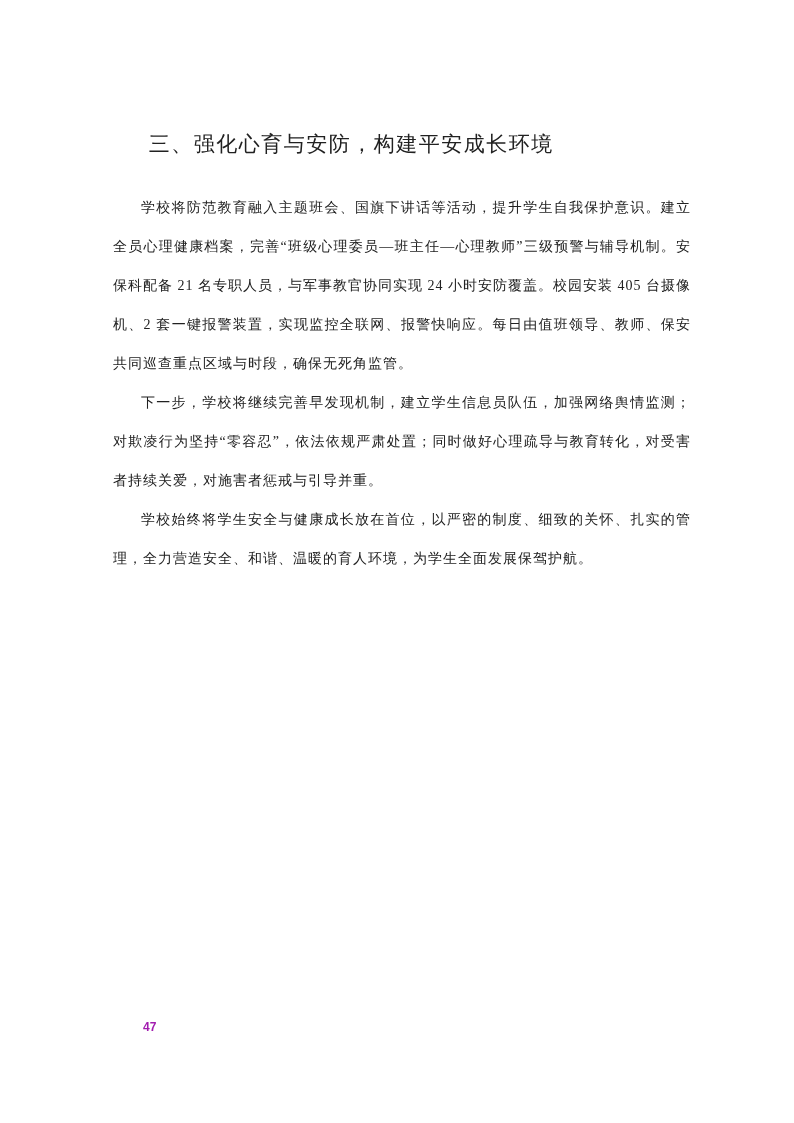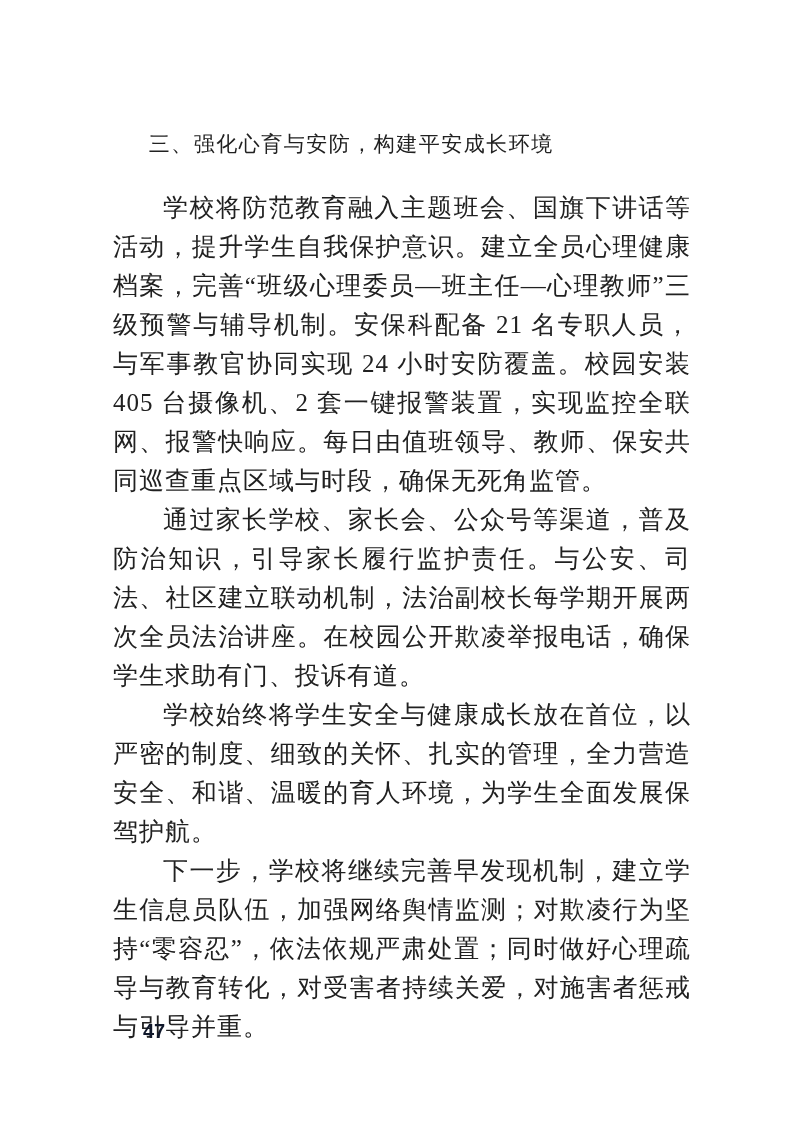--- a/index.html
+++ b/index.html
@@ -29,51 +29,50 @@
     font-weight: normal;
     margin: 23px 0 24px 0;
     text-indent: 1.7em;
     letter-spacing: 1.5px;
     white-space: nowrap;
   }
   .heading.first {
     margin-top: 0;
   }
   .para {
-    font-size: 25px;
+    font-size: 14px;
     line-height: 39px;
     margin: 0;
     text-align: justify;
     text-indent: 2em;
     letter-spacing: 1px;
   }
   .page-number {
     position: absolute;
     left: 143px;
     top: 1020px;
     font-family: "Liberation Sans", "DejaVu Sans", sans-serif;
-    font-size: 20px;
+    font-size: 12px;
     font-weight: 600;
-    color: #0f172a;
+    color: #a21caf;
   }
 </style>
 </head>
 <body>
 
 <div class="page">
   <div class="content">
 
     <h3 class="heading first">三、强化心育与安防，构建平安成长环境</h3>
 
     <p class="para">学校将防范教育融入主题班会、国旗下讲话等活动，提升学生自我保护意识。建立全员心理健康档案，完善“班级心理委员—班主任—心理教师”三级预警与辅导机制。安保科配备 21 名专职人员，与军事教官协同实现 24 小时安防覆盖。校园安装 405 台摄像机、2 套一键报警装置，实现监控全联网、报警快响应。每日由值班领导、教师、保安共同巡查重点区域与时段，确保无死角监管。</p>
 
 
-    <p class="para">通过家长学校、家长会、公众号等渠道，普及防治知识，引导家长履行监护责任。与公安、司法、社区建立联动机制，法治副校长每学期开展两次全员法治讲座。在校园公开欺凌举报电话，确保学生求助有门、投诉有道。</p>
 
 
+    <p class="para">下一步，学校将继续完善早发现机制，建立学生信息员队伍，加强网络舆情监测；对欺凌行为坚持“零容忍”，依法依规严肃处置；同时做好心理疏导与教育转化，对受害者持续关爱，对施害者惩戒与引导并重。</p>
+
     <p class="para">学校始终将学生安全与健康成长放在首位，以严密的制度、细致的关怀、扎实的管理，全力营造安全、和谐、温暖的育人环境，为学生全面发展保驾护航。</p>
-
-    <p class="para">下一步，学校将继续完善早发现机制，建立学生信息员队伍，加强网络舆情监测；对欺凌行为坚持“零容忍”，依法依规严肃处置；同时做好心理疏导与教育转化，对受害者持续关爱，对施害者惩戒与引导并重。</p>
 
   </div>
 
   <div class="page-number">47</div>
 </div>
 
 </body></html>

